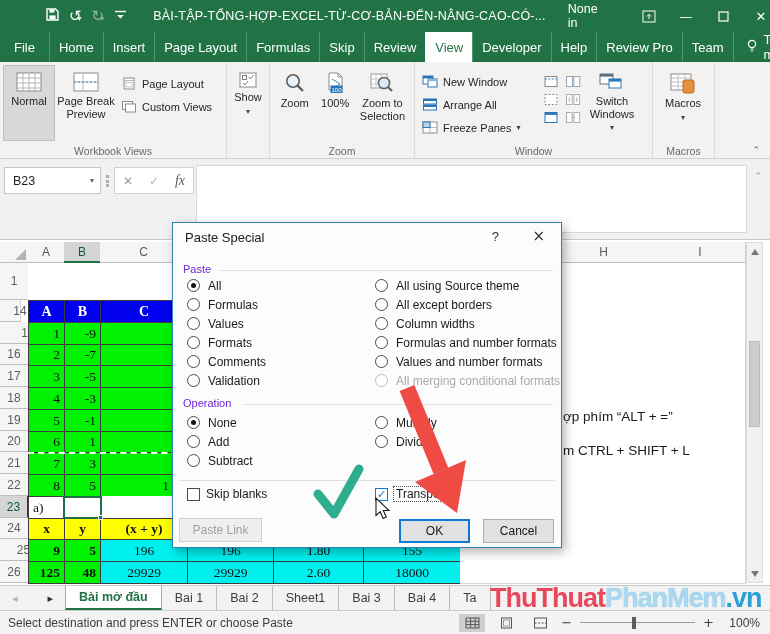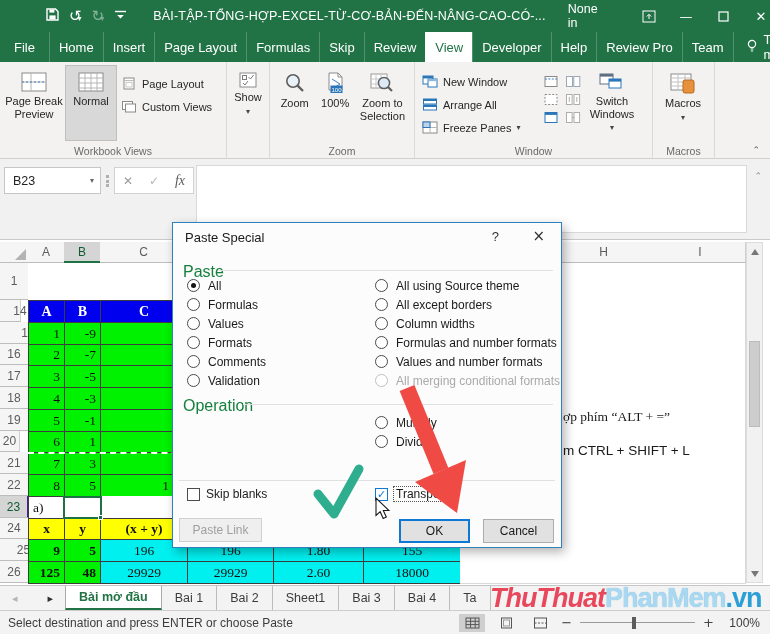--- a/index.html
+++ b/index.html
@@ -76,21 +76,21 @@
   .varrow{position:absolute;left:0;width:100%;height:17px;display:flex;align-items:center;justify-content:center}
   .tri-up{width:0;height:0;border-left:4px solid transparent;border-right:4px solid transparent;border-bottom:6px solid #777}
   .tri-dn{width:0;height:0;border-left:4px solid transparent;border-right:4px solid transparent;border-top:6px solid #777}
   .vthumb{position:absolute;left:2px;right:2px;background:#cdcdcd;border:1px solid #bdbdbd}
 
   
   .dialog{position:absolute;left:172px;top:222px;width:390px;height:326px;background:#fcfcfc;border:1px solid #2f81be;box-shadow:3px 4px 10px rgba(0,0,0,.3);z-index:5;font-size:12px;color:#1a1a1a}
   .dtitle{position:absolute;left:0;top:0;right:0;height:28px;display:flex;align-items:center;padding:0 12px;font-size:13px}
   .dhelp{position:absolute;right:62px;top:6px;font-size:13px;color:#333}
   .dclose{position:absolute;right:16px;top:4px;font-size:15px;color:#333;font-family:"DejaVu Sans",sans-serif}
-  .seclab{position:absolute;font-size:16px;color:#15803d}
+  .seclab{position:absolute;font-size:11px;color:#6d28d9}
   .gline{position:absolute;height:1px;background:#e0e0e0}
   .dcol{position:absolute;display:flex;flex-direction:column}
   .ropt{display:flex;gap:8px;align-items:center;height:19px;white-space:nowrap}
   .rdo{flex:0 0 13px;width:13px;height:13px;border:1px solid #4a4a4a;border-radius:50%;background:#fff;position:relative}
   .rdo.sel::after{content:"";position:absolute;inset:3px;background:#141414;border-radius:50%}
   .ropt.dis .rdo{border-color:#c0c0c0}
   .ropt.dis .rlb{color:#aaa}
   .cbx{position:absolute;display:flex;gap:6px;align-items:center}
   .box{width:13px;height:13px;border:1px solid #4a4a4a;background:#fff;display:flex;align-items:center;justify-content:center}
   .box.checked{border-color:#0f78d4;color:#0f78d4;font-family:"DejaVu Sans",sans-serif;font-size:11px;font-weight:bold}
@@ -186,34 +186,34 @@
             <path d="M4.6 10h2.8M4.9 12h2.2" stroke="#fff" stroke-width="1.2"></path>
           </svg>
       </span>
       <span>Tell me</span>
     </div>
 
   </div>
 
   <div class="band ribbon">
     <div class="rgroup" style="width:227px">
+      <div class="bigbtn sel">
+        <svg width="26" height="20" viewBox="0 0 26 20">
+            <rect x="1" y="1" width="24" height="18" fill="#fff" stroke="#8a8a8a"></rect>
+            <path d="M1 6h24M1 11h24M1 16h24M7 1v18M13 1v18M19 1v18" stroke="#b5b5b5"></path>
+          </svg>
+        <span class="bl">Normal</span>
+      </div>
       <div class="bigbtn" style="width:62px">
         <svg width="26" height="20" viewBox="0 0 26 20">
             <rect x="1" y="1" width="24" height="18" fill="#fff" stroke="#8a8a8a"></rect>
             <path d="M1 10h24M10 1v18" stroke="#b5b5b5"></path>
             <path d="M1 10h24" stroke="#3f7ec0" stroke-dasharray="2 2"></path>
           </svg>
         <span class="bl">Page Break Preview</span>
-      </div>
-      <div class="bigbtn sel">
-        <svg width="26" height="20" viewBox="0 0 26 20">
-            <rect x="1" y="1" width="24" height="18" fill="#fff" stroke="#8a8a8a"></rect>
-            <path d="M1 6h24M1 11h24M1 16h24M7 1v18M13 1v18M19 1v18" stroke="#b5b5b5"></path>
-          </svg>
-        <span class="bl">Normal</span>
       </div>
       <div class="smallcol">
         <div class="smallbtn">
           <svg class="miniic" viewBox="0 0 16 13">
               <rect x="3" y="1" width="10" height="11" fill="#fff" stroke="#8a8a8a"></rect>
               <path d="M3 3.6h10" stroke="#b5b5b5"></path>
               <rect x="5" y="5.5" width="6" height="4.5" fill="none" stroke="#c9c9c9"></rect>
             </svg>
           <span>Page Layout</span>
         </div>
@@ -454,21 +454,21 @@
       <div class="rh" style="left: 0px; top: 169px; width: 29px; height: 22px;">19</div>
       <div class="gc s-col s-gn" style="left: 28px; top: 169px; width: 37px; height: 23px; background: rgb(0, 242, 0);">5</div>
       <div class="gc s-col s-gn" style="left: 64px; top: 169px; width: 37px; height: 23px; background: rgb(0, 242, 0);">-1</div>
       <div class="gc s-col s-g" style="left: 100px; top: 169px; width: 88px; height: 23px; background: rgb(0, 242, 0);"></div>
       <div class="gc" style="left: 187px; top: 169px; width: 87px; height: 23px;"></div>
       <div class="gc" style="left: 273px; top: 169px; width: 91px; height: 23px;"></div>
       <div class="gc" style="left: 363px; top: 169px; width: 98px; height: 23px;"></div>
       <div class="gc" style="left: 460px; top: 169px; width: 93px; height: 23px;"></div>
       <div class="gc" style="left: 552px; top: 169px; width: 104px; height: 23px;"></div>
       <div class="gc" style="left: 655px; top: 169px; width: 91px; height: 23px;"></div>
-      <div class="rh" style="left: 0px; top: 191px; width: 20px; height: 21px;">20</div>
+      <div class="rh" style="left: 0px; top: 191px; width: 29px; height: 21px;">20</div>
       <div class="gc s-col s-gn" style="left: 28px; top: 191px; width: 37px; height: 22px; background: rgb(0, 242, 0);">6</div>
       <div class="gc s-col s-gn" style="left: 64px; top: 191px; width: 37px; height: 22px; background: rgb(0, 242, 0);">1</div>
       <div class="gc s-col s-g" style="left: 100px; top: 191px; width: 88px; height: 22px; background: rgb(0, 242, 0);"></div>
       <div class="gc" style="left: 187px; top: 191px; width: 87px; height: 22px;"></div>
       <div class="gc" style="left: 273px; top: 191px; width: 91px; height: 22px;"></div>
       <div class="gc" style="left: 363px; top: 191px; width: 98px; height: 22px;"></div>
       <div class="gc" style="left: 460px; top: 191px; width: 93px; height: 22px;"></div>
       <div class="gc" style="left: 552px; top: 191px; width: 104px; height: 22px;"></div>
       <div class="gc" style="left: 655px; top: 191px; width: 91px; height: 22px;"></div>
       <div class="rh" style="left: 0px; top: 212px; width: 29px; height: 22px;">21</div>
@@ -528,21 +528,21 @@
       <div class="gc s-col s-c" style="left: 187px; top: 321px; width: 87px; height: 23px; background: rgb(0, 240, 240);">29929</div>
       <div class="gc s-col s-c" style="left: 273px; top: 321px; width: 91px; height: 23px; background: rgb(0, 240, 240);">2.60</div>
       <div class="gc s-col s-c" style="left: 363px; top: 321px; width: 98px; height: 23px; background: rgb(0, 240, 240);">18000</div>
       <div class="gc" style="left: 460px; top: 321px; width: 93px; height: 23px;"></div>
       <div class="gc" style="left: 552px; top: 321px; width: 104px; height: 23px;"></div>
       <div class="gc" style="left: 655px; top: 321px; width: 91px; height: 23px;"></div>
       <div class="ants" style="left: 28px; width: 160px; top: 212px;"></div>
       <div class="acell" style="left: 63px; top: 256px; width: 39px; height: 23px;">
         <div class="handle"></div>
       </div>
-      <div class="sidetext" style="left: 563px; top: 169px; font-family: Liberation Serif, serif;">ợp phím “ALT + =”</div>
+      <div class="sidetext" style="left: 563px; top: 169px;">ợp phím “ALT + =”</div>
       <div class="sidetext" style="left: 563px; top: 203px;">m CTRL + SHIFT + L</div>
       <div class="vscroll" style="left: 746px; top: 2px; width: 17px; height: 341px;">
         <div class="varrow" style="top: 0px;">
           <div class="tri-up"></div>
         </div>
         <div class="varrow" style="bottom: 0px;">
           <div class="tri-dn"></div>
         </div>
         <div class="vthumb" style="top: 98px; height: 86px;"></div>
       </div>
@@ -605,20 +605,34 @@
         </div>
         <div class="ropt dis">
           <div class="rdo"></div>
           <span class="rlb">All merging conditional formats</span>
         </div>
       </div>
 
     <div class="seclab" style="left:10px;top:174px">Operation</div>
     <div class="gline" style="left:70px;right:8px;top:181px"></div>
 
+    <div class="dcol" style="left:14px;top:190px">
+        <div class="ropt">
+          <div class="rdo sel"></div>
+          <span class="rlb">None</span>
+        </div>
+        <div class="ropt">
+          <div class="rdo"></div>
+          <span class="rlb">Add</span>
+        </div>
+        <div class="ropt">
+          <div class="rdo"></div>
+          <span class="rlb">Subtract</span>
+        </div>
+      </div>
     <div class="dcol" style="left:202px;top:190px">
         <div class="ropt">
           <div class="rdo"></div>
           <span class="rlb">Multiply</span>
         </div>
         <div class="ropt">
           <div class="rdo"></div>
           <span class="rlb">Divide</span>
         </div>
       </div>
@@ -644,21 +658,21 @@
     <g id="anno-arrow">
       <line x1="407" y1="388" x2="441" y2="471" stroke-width="16" stroke="#f04a45"></line>
       <polygon points="457,513 415,482 466,460" fill="#f04a45"></polygon>
     </g>
     <g transform="translate(376,498)">
       <path d="M0,0 L0,17.5 L4.2,13.7 L7.2,20.4 L10.3,19 L7.3,12.5 L12.9,12.5 Z" fill="#fff" stroke="#1a1a1a" stroke-width="1.1"></path>
     </g>
   </svg>
 
   <div class="watermark">
-    <span id="wm1" style="color: rgb(232, 71, 92); font-style: italic;">ThuThuat</span><span id="wm2" style="color: rgb(169, 216, 240); text-shadow: rgb(109, 183, 221) 0px 0px 1px;">PhanMem</span><span id="wm3" style="color: rgb(44, 159, 214);">.vn</span>
+    <span id="wm1" style="color: rgb(232, 71, 92);">ThuThuat</span><span id="wm2" style="color: rgb(169, 216, 240); text-shadow: rgb(109, 183, 221) 0px 0px 1px;">PhanMem</span><span id="wm3" style="color: rgb(44, 159, 214);">.vn</span>
   </div>
 
   <div class="band sheettabs">
     <div class="tabnav">
       <span style="color:#b5b5b5">◂</span>
       <span style="color:#2f2f2f">▸</span>
     </div>
     <div style="display:flex">
         <div class="stab active">Bài mở đầu</div>
         <div class="stab">Bai 1</div>

